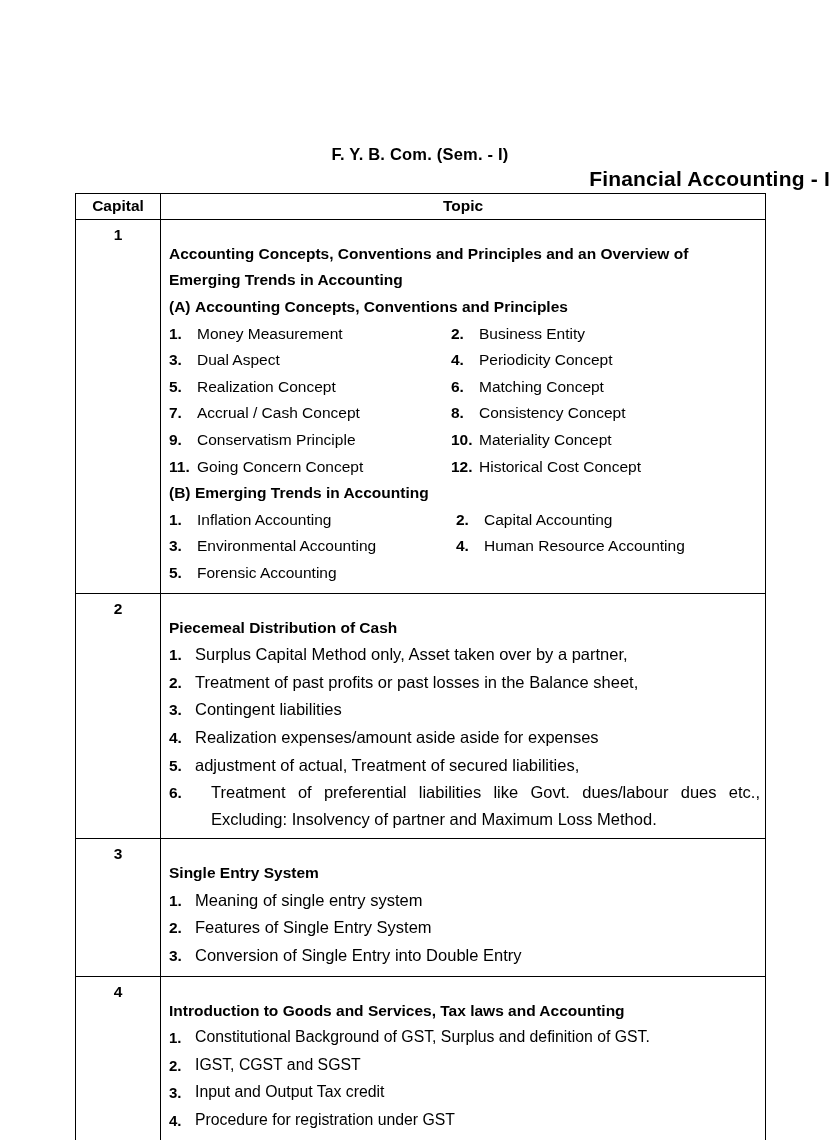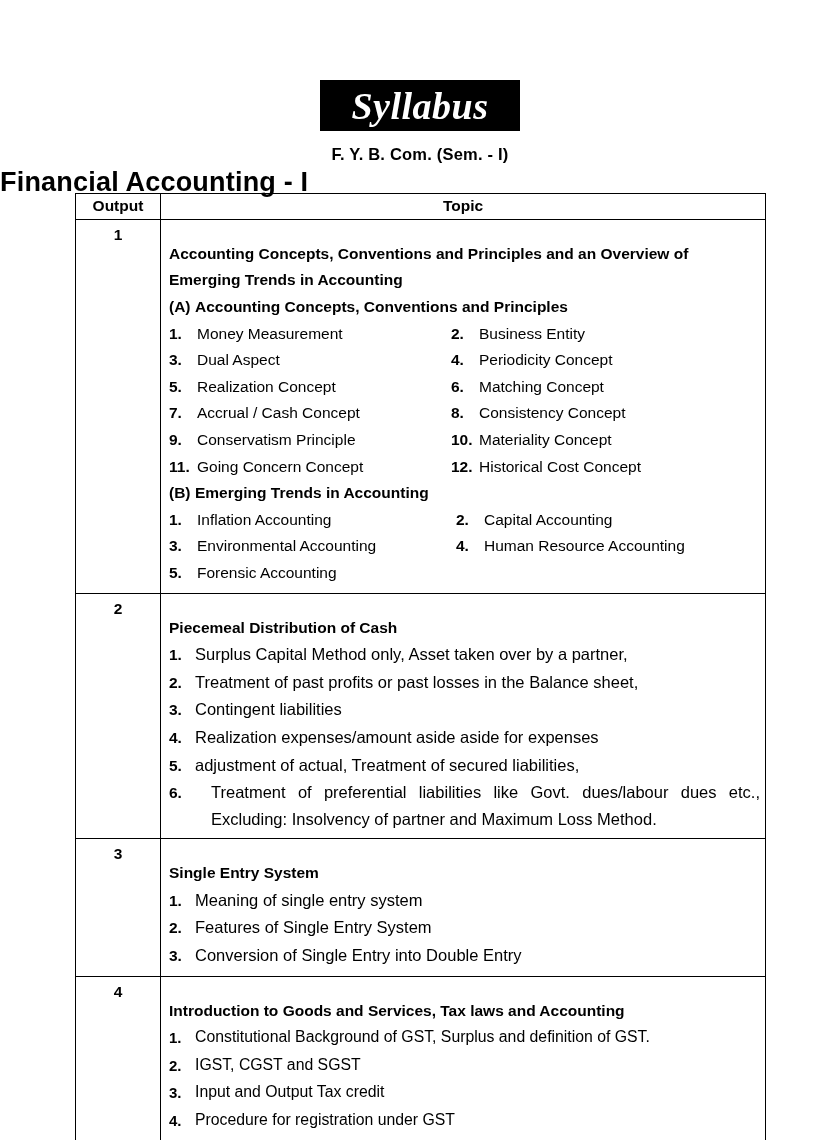--- a/index.html
+++ b/index.html
@@ -54,22 +54,22 @@
     text-align: center;
     font-size: 16.5px;
     font-weight: bold;
     letter-spacing: 0.2px;
   }
   .course-title {
     position: absolute;
     left: 0;
     top: 167px;
     width: 830px;
-    text-align: left;
-    font-size: 27px;
+    text-align: right;
+    font-size: 21px;
     font-weight: bold;
     letter-spacing: 0.2px;
   }
 
   
   .syllabus-table {
     position: absolute;
     left: 75px;
     top: 193px;
     width: 690px;
@@ -168,35 +168,32 @@
   }
 
   .ch4list { font-size: 15.8px; }
   .ch4list .num { font-size: 15px; }
 </style>
 </head>
 <body>
 
 <div class="page">
 
-  <div class="title-box">
-    <span class="title-text">Syllabus</span>
-  </div>
 
   <div class="subtitle">F. Y. B. Com. (Sem. - I)</div>
   <div class="course-title">Financial Accounting - I</div>
 
   <table class="syllabus-table">
     <colgroup>
       <col class="col-chapter">
       <col class="col-topic">
     </colgroup>
     <thead>
       <tr>
-        <th class="head-cell">Output</th>
+        <th class="head-cell">Capital</th>
         <th class="head-cell">Topic</th>
       </tr>
     </thead>
     <tbody>
 
       <tr>
         <td class="chapter-cell">1</td>
         <td class="topic-cell">
 
           <div class="topic-heading wrapped">Accounting Concepts, Conventions and Principles and an Overview of Emerging Trends in Accounting</div>

